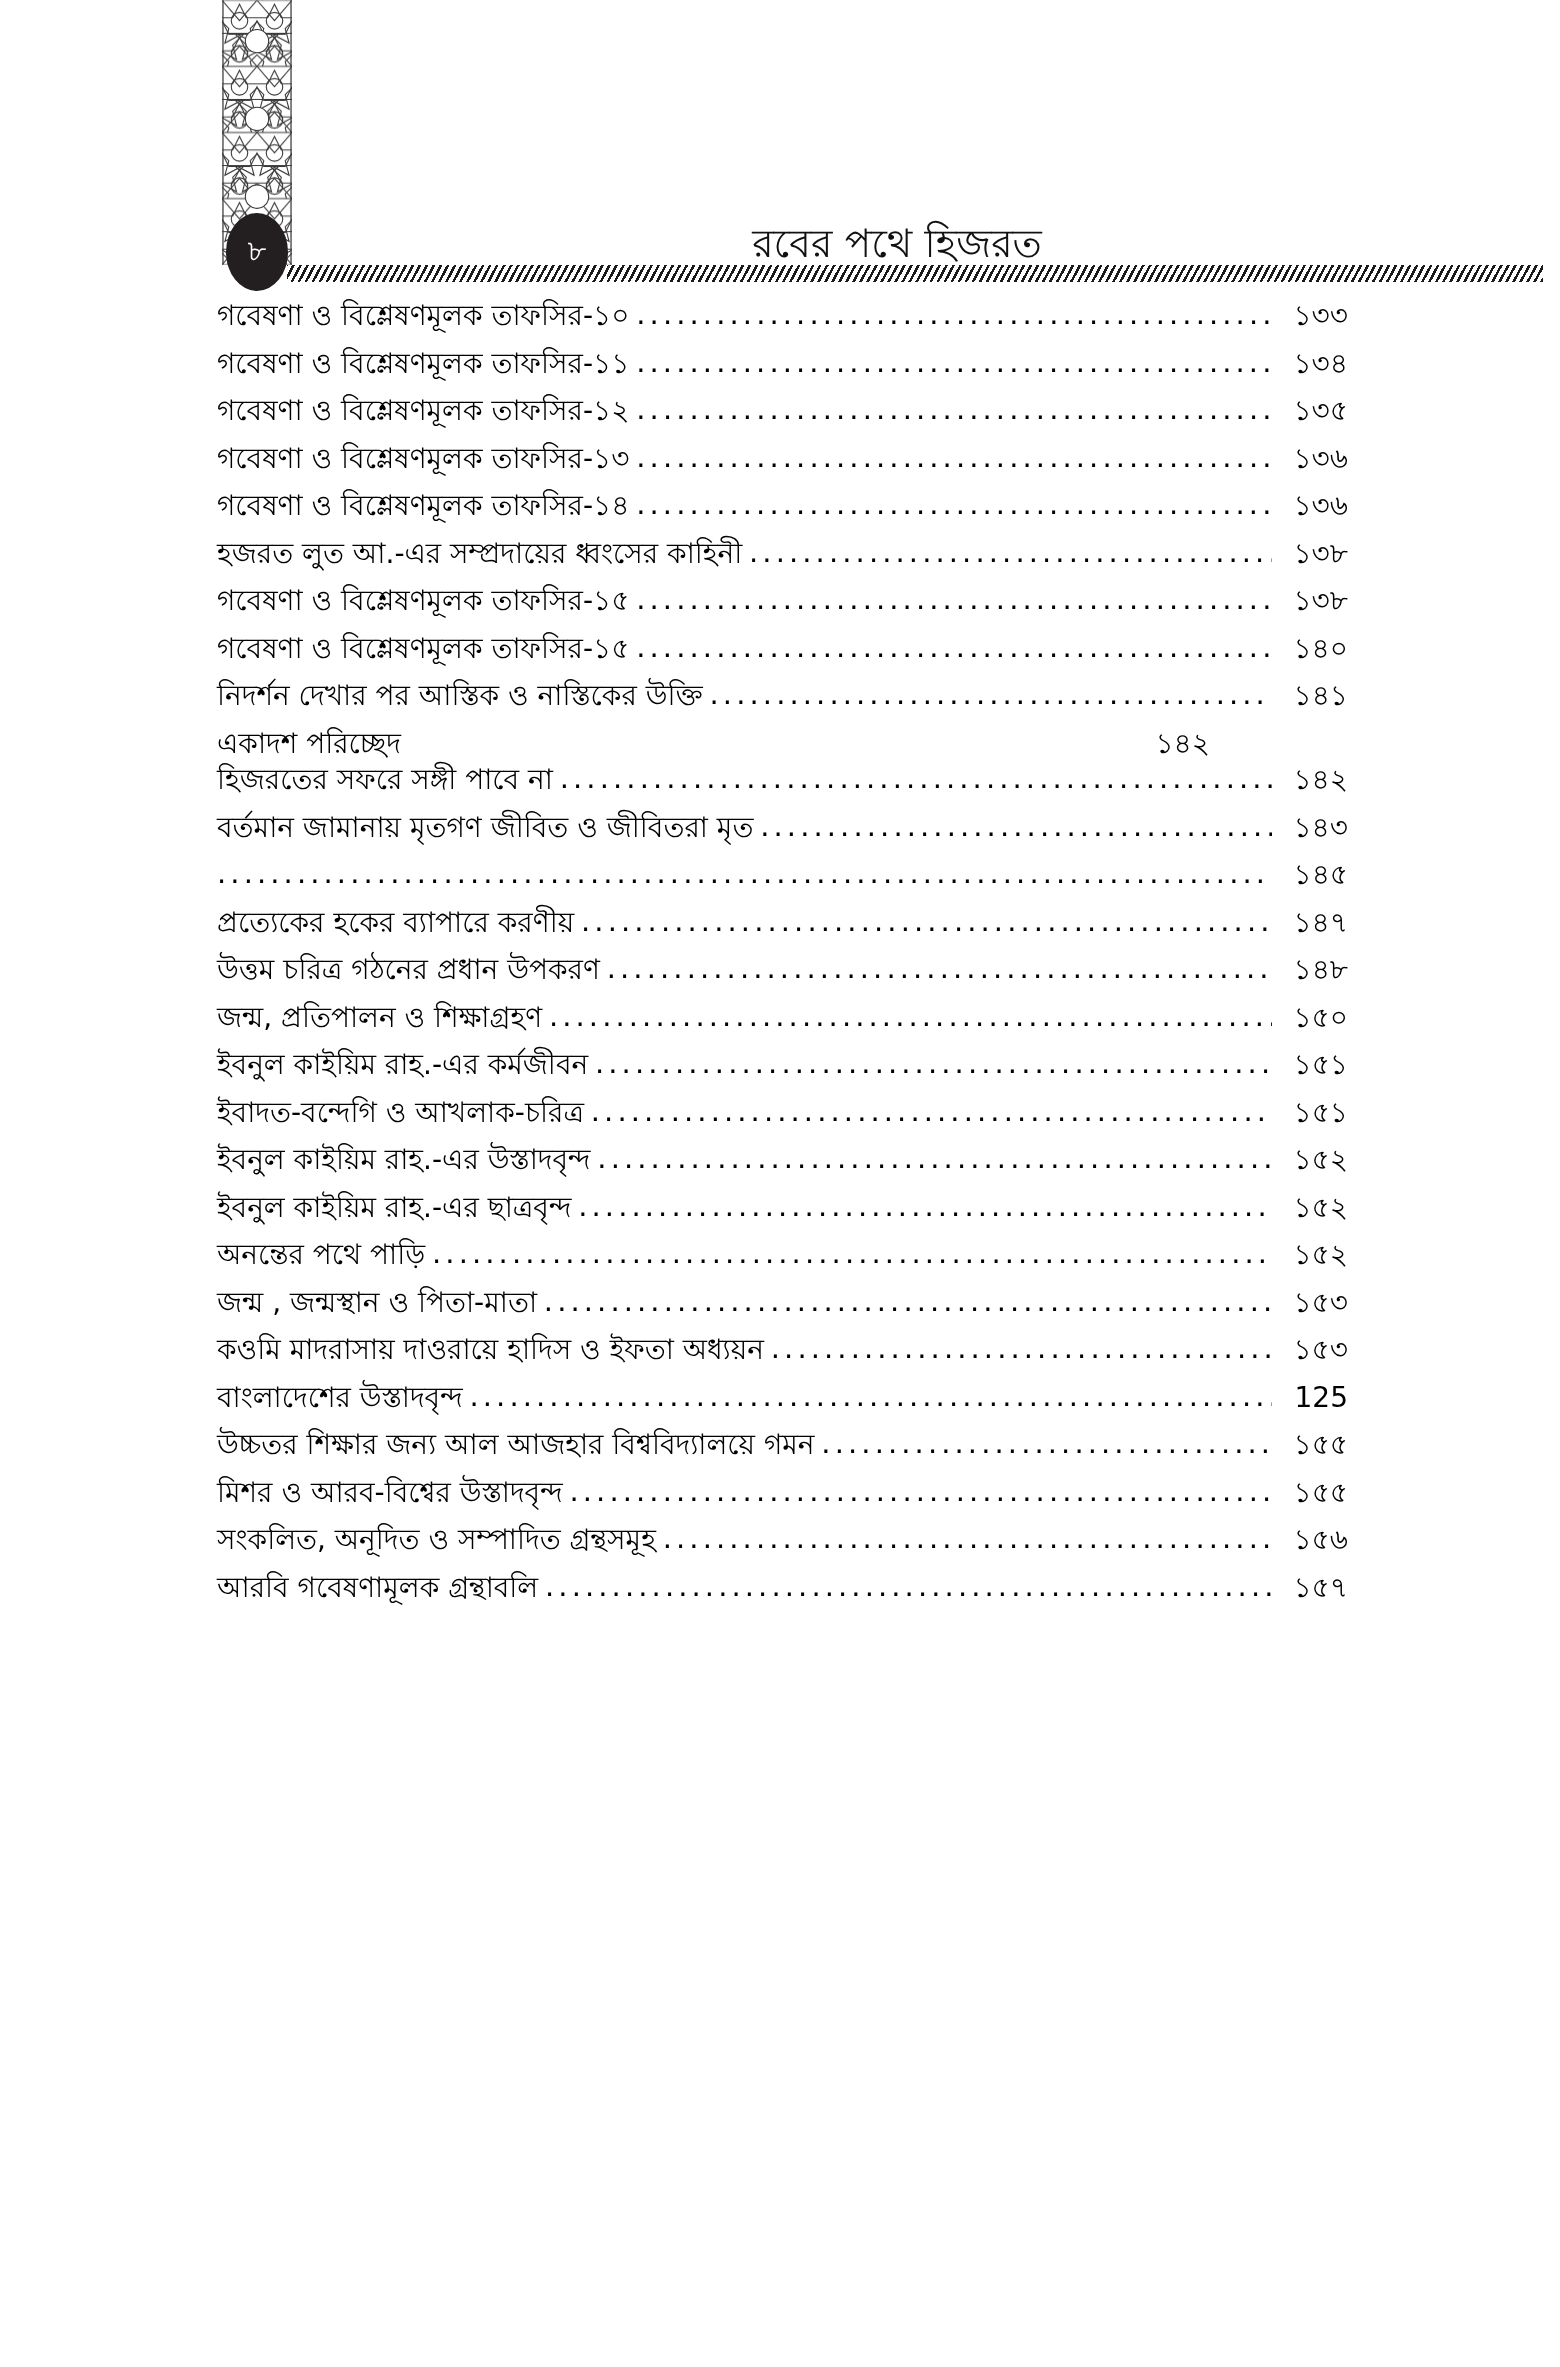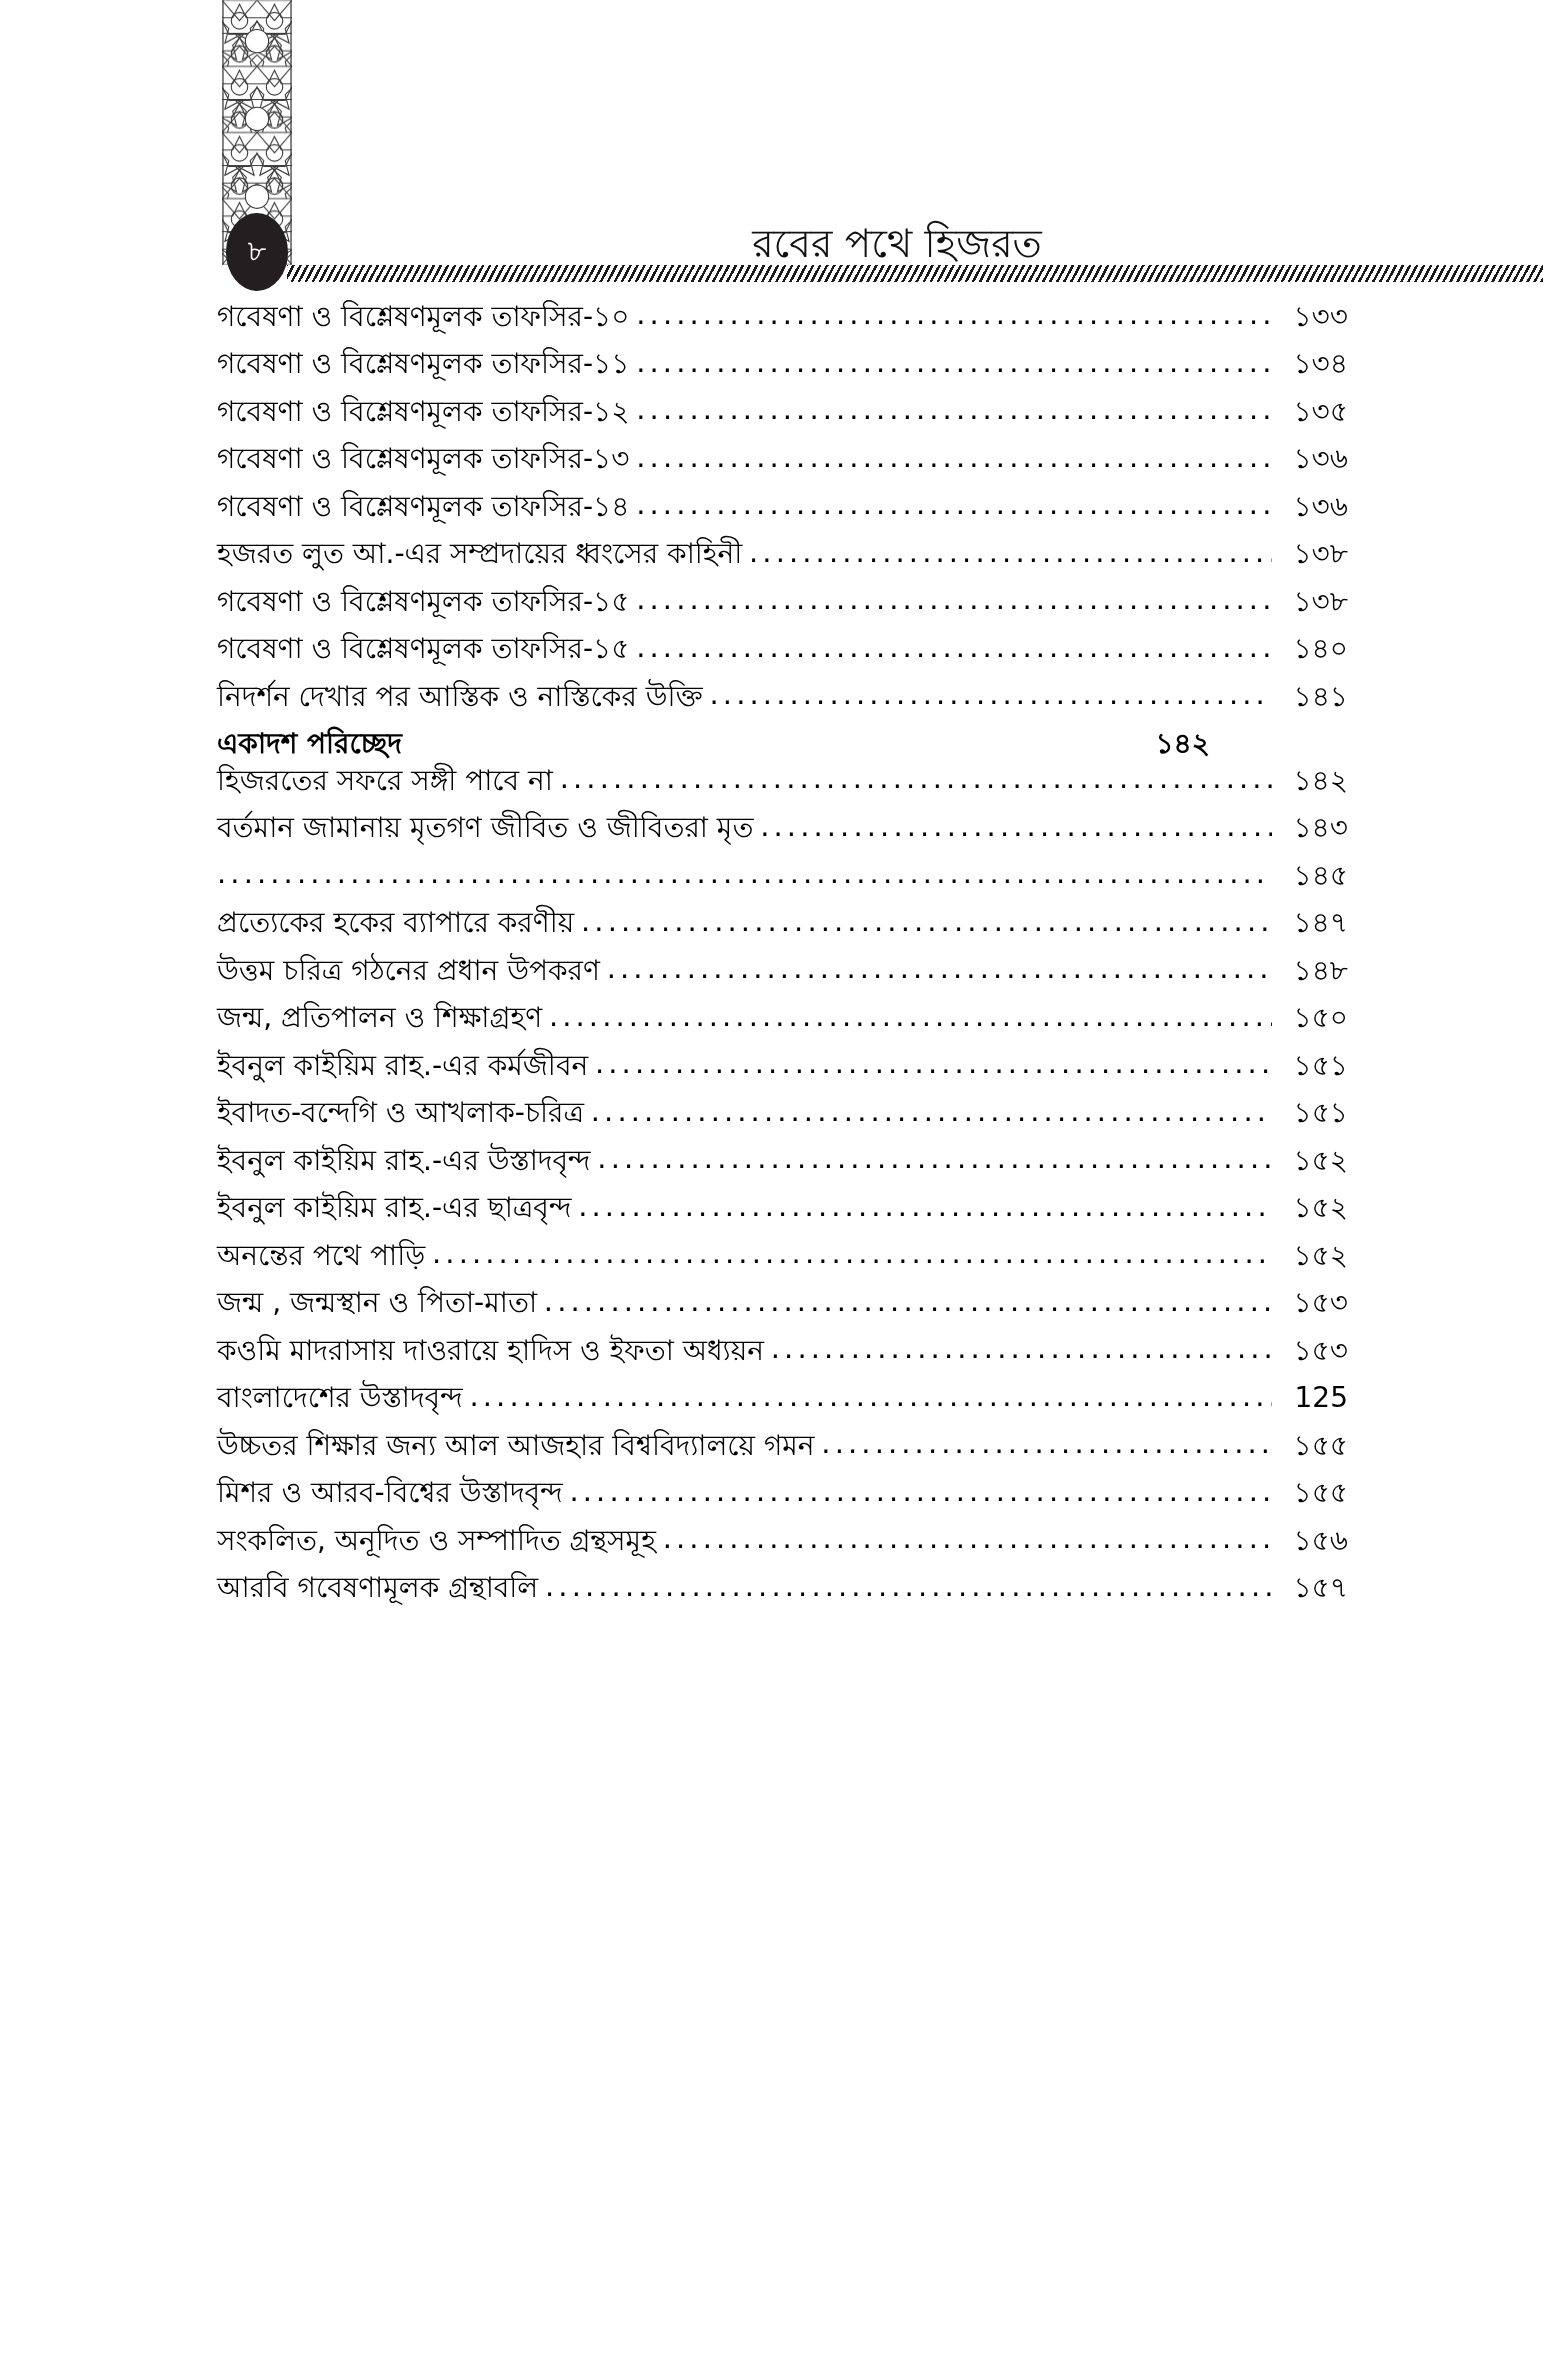--- a/index.html
+++ b/index.html
@@ -85,21 +85,21 @@
   
   #toc {
     position: absolute;
     left: 217px;
     top: 302px;
     width: 1131px;
   }
 
   .toc-row {
     display: flex;
-    align-items: center;
+    align-items: flex-start;
     width: 100%;
     font-size: 28px;
     line-height: 1.0;
     color: #000000;
     font-family: "DejaVu Sans", "Liberation Sans", sans-serif;
     margin: 0 0 18.5px 0;
     white-space: nowrap;
   }
   .toc-row .lbl {
     flex: 0 0 auto;
@@ -116,21 +116,21 @@
   }
   .toc-row .pg {
     flex: 0 0 auto;
     padding-left: 3.9px;
     text-align: right;
     min-width: 72px;
   }
 
   
   .toc-row.chapter {
-    font-weight: bold;
+    font-weight: normal;
     margin-bottom: 7.8px;
   }
   .toc-row.chapter .dots { visibility: hidden; }
   .toc-row.chapter .pg   { padding-right: 138px; }
 
   
   .toc-heading {
     text-align: center;
     font-size: 32px;
     font-weight: bold;

